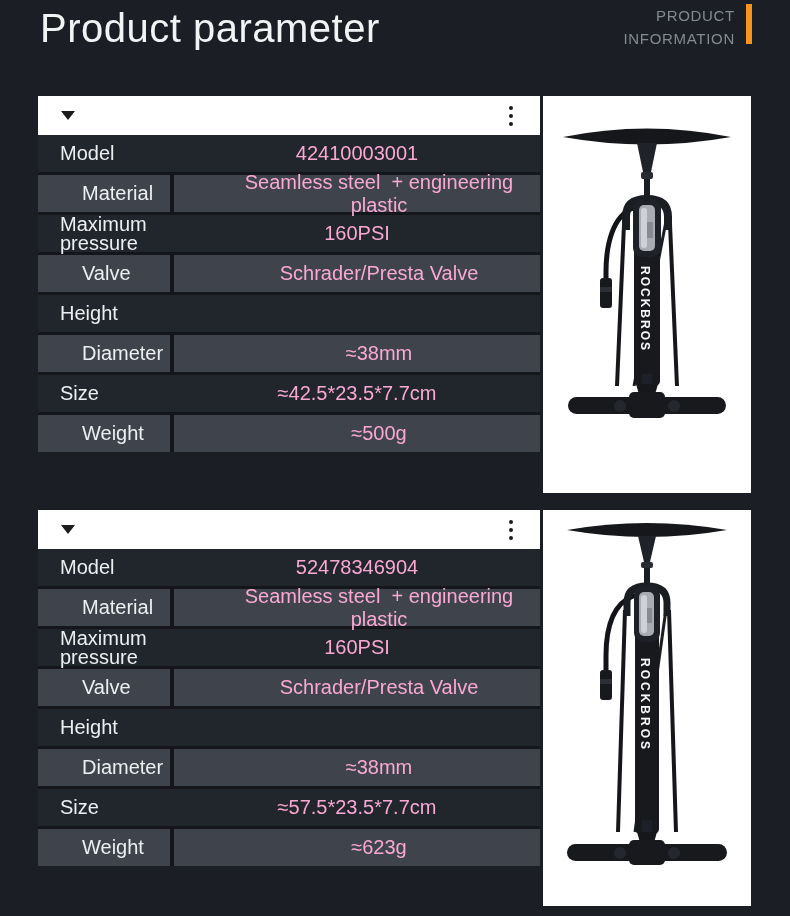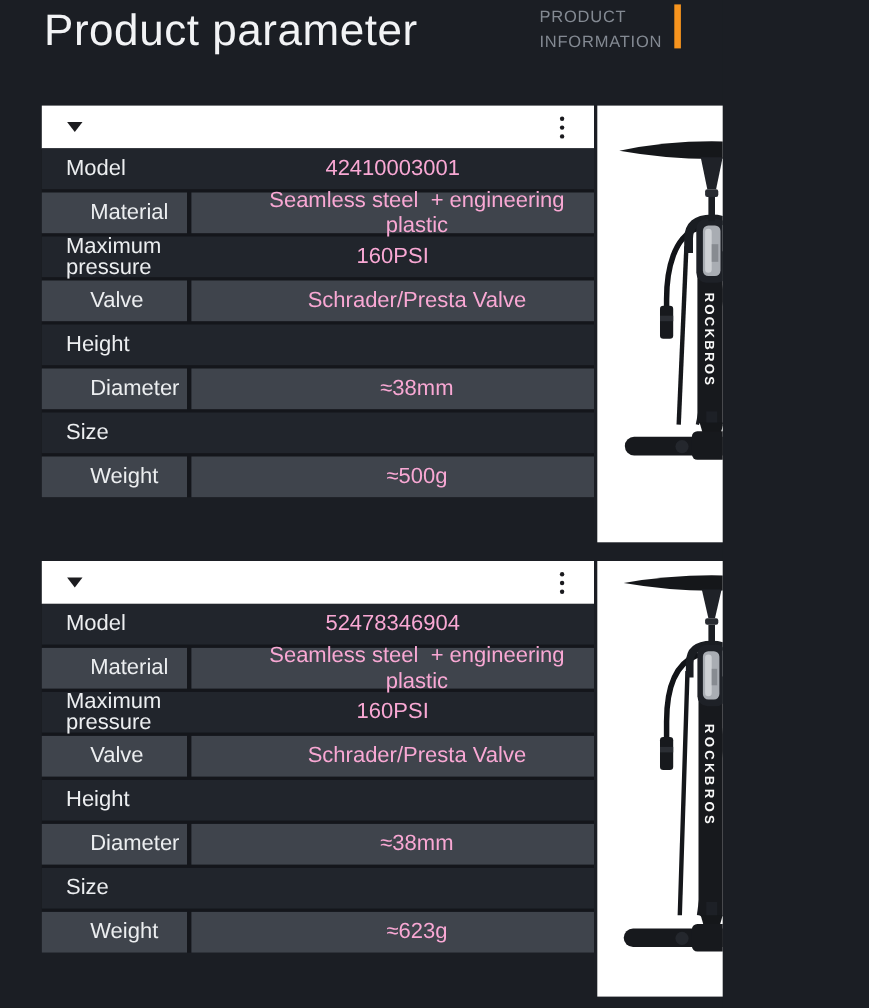--- a/index.html
+++ b/index.html
@@ -1,23 +1,23 @@
 <!DOCTYPE html>
 <html><head>
 <meta charset="utf-8">
 <style>
   html,body { margin:0; padding:0; background:#1b1e24; }
   body { width:790px; height:916px; font-family:"Liberation Sans","DejaVu Sans",sans-serif; }
-  .page { position:relative; width:657px; height:916px; background:#1b1e24; overflow:hidden; }
+  .page { position:relative; width:790px; height:916px; background:#1b1e24; overflow:hidden; }
 
   
   .page-title { position:absolute; left:40px; top:0; margin:0; font-size:40px; font-weight:400;
                 color:#f2f3f5; letter-spacing:0.5px; line-height:56px; }
   .info-tag { position:absolute; top:4px; right:38px; display:flex; align-items:flex-start; }
-  .tag-text { color:#848a93; font-size:15px; line-height:23px; letter-spacing:0.7px; }
+  .tag-text { text-align:right; color:#848a93; font-size:15px; line-height:23px; letter-spacing:0.7px; }
   .tag-bar { width:6px; height:40px; background:#f7941e; margin-left:11px; margin-top:0; }
 
   
   .spec-table { position:absolute; left:38px; width:502px; }
   .spec-table.t1 { top:96px; }
   .spec-table.t2 { top:510px; }
   .spec-header { height:39px; background:#ffffff; display:flex; align-items:center;
                  justify-content:space-between; padding:0 25px 0 23px; box-sizing:border-box; }
   .tri { width:0; height:0; border-left:7px solid transparent; border-right:7px solid transparent;
          border-top:9px solid #1c1c1f; cursor:pointer; }
@@ -82,20 +82,21 @@
       </div>
       <div class="row dark">
         <div class="label">Height</div>
       </div>
       <div class="row gray">
         <div class="label">Diameter</div>
         <div class="value">≈38mm</div>
       </div>
       <div class="row dark">
         <div class="label">Size</div>
+        <div class="value">≈42.5*23.5*7.7cm</div>
       </div>
       <div class="row gray">
         <div class="label">Weight</div>
         <div class="value">≈500g</div>
       </div>
     </div>
   </div>
 
   <div class="product-image p1">
     <svg width="208" height="397" viewBox="0 0 208 397" xmlns="http://www.w3.org/2000/svg">
@@ -153,20 +154,21 @@
       </div>
       <div class="row dark">
         <div class="label">Height</div>
       </div>
       <div class="row gray">
         <div class="label">Diameter</div>
         <div class="value">≈38mm</div>
       </div>
       <div class="row dark">
         <div class="label">Size</div>
+        <div class="value">≈57.5*23.5*7.7cm</div>
       </div>
       <div class="row gray">
         <div class="label">Weight</div>
         <div class="value">≈623g</div>
       </div>
     </div>
   </div>
 
   <div class="product-image p2">
     <svg width="208" height="396" viewBox="0 0 208 396" xmlns="http://www.w3.org/2000/svg">

